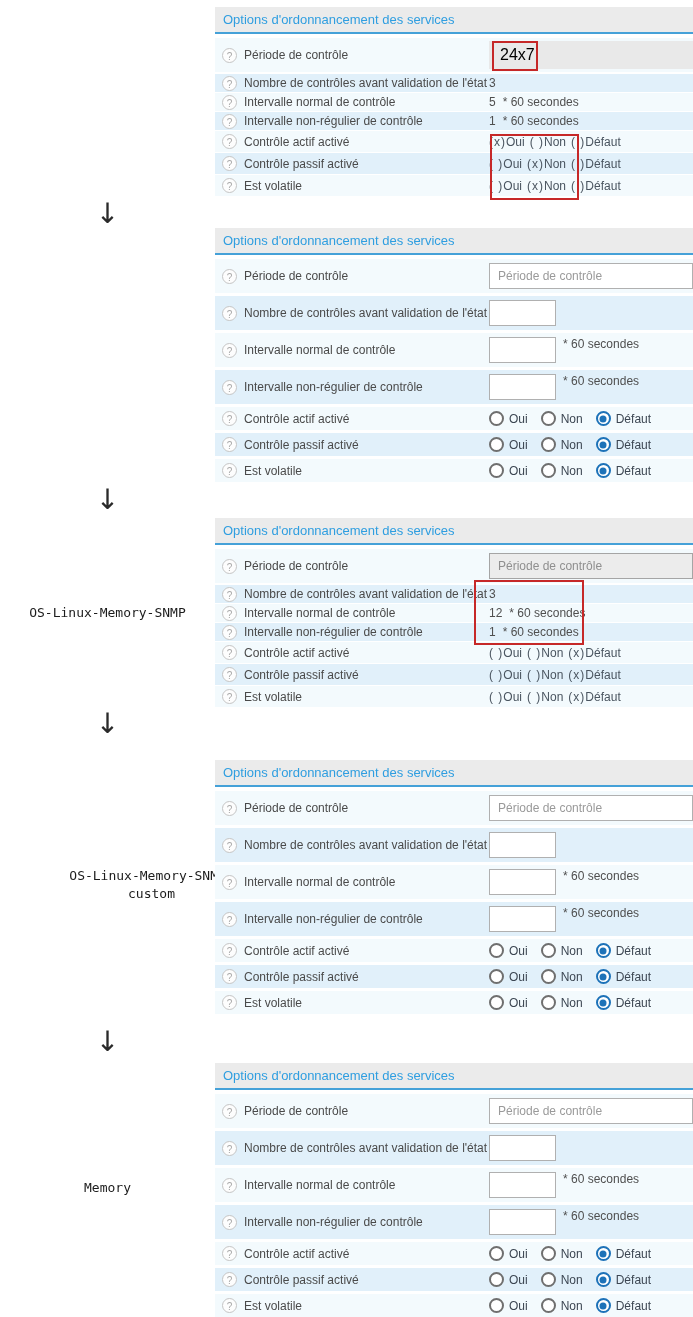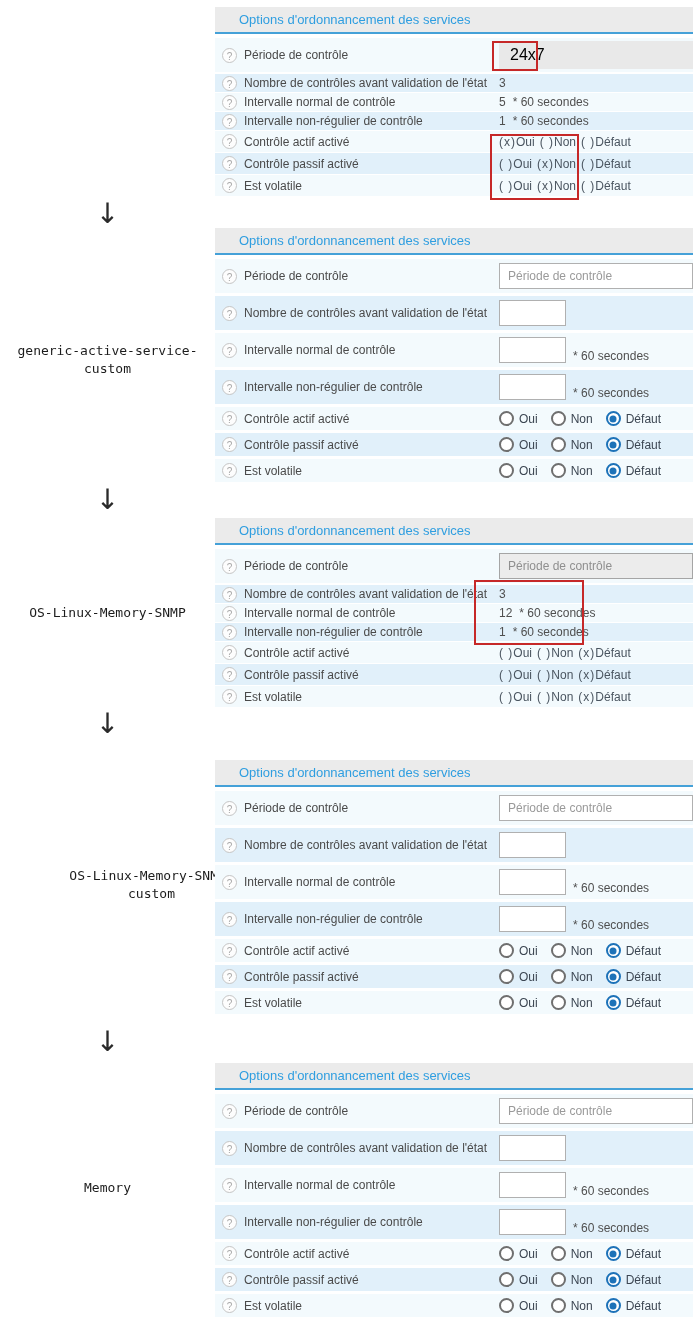--- a/index.html
+++ b/index.html
@@ -22,21 +22,21 @@
     position:absolute;left:0;width:215px;text-align:center;
     font-size:28px;line-height:28px;color:#2a2a2a;
     font-family:"DejaVu Sans",sans-serif;
   }
 
   
   .panel{position:absolute;left:215px;width:478px;}
   .panel-header{
     height:25px;background:var(--header-bg,#ebebeb);
     border-bottom:2px solid var(--header-underline,#45a1d8);
-    display:flex;align-items:center;padding-left:24px;margin-bottom:4px;
+    display:flex;align-items:center;padding-left:8px;margin-bottom:4px;
   }
   .panel-title{font-size:13px;color:var(--title-blue,#2f9ee0);}
 
   .row{display:flex;align-items:center;position:relative;}
   .row.light{background:var(--row-light,#f3fafd);}
   .row.shaded{background:var(--row-shaded,#e1f0fa);}
 
   .compact .row-period{height:34px;margin-bottom:2px;}
   .compact .row-text{height:18px;margin-bottom:1px;}
   .compact .row-radio{height:21px;margin-bottom:1px;}
@@ -48,21 +48,21 @@
     padding-left:7px;box-sizing:border-box;white-space:nowrap;overflow:visible;
   }
   .help-icon{
     flex:0 0 15px;width:15px;height:15px;border-radius:50%;
     border:1px solid #c5c5c5;background:#fdfdfd;color:#a8a8a8;
     font-size:10px;line-height:15px;text-align:center;box-sizing:border-box;
     user-select:none;
   }
   .row-label{font-size:12px;color:#4a4a4a;}
 
-  .value-wrap{display:flex;align-items:flex-end;flex:1 1 auto;min-width:0;overflow:visible;margin-left:10px;}
+  .value-wrap{display:flex;align-items:flex-start;flex:1 1 auto;min-width:0;overflow:visible;}
   .value-text{font-size:12px;color:#4f4f4f;}
   .value-suffix{font-size:12px;color:#4f4f4f;margin-left:7px;}
 
   .txt-input{
     height:26px;border:1px solid #b0b0b0;background:#ffffff;
     font-family:"Liberation Sans","DejaVu Sans",sans-serif;
     font-size:12px;color:#333;padding:0 8px;box-sizing:border-box;outline:none;
   }
   .txt-input.wide{width:212px;}
   .txt-input.small{width:67px;}
@@ -98,21 +98,20 @@
   .annotation{
     position:absolute;border:2px solid var(--annotation-red,#c62828);
     box-sizing:border-box;pointer-events:none;
   }
 </style>
 </head>
 <body>
 
 <div id="app" style="--title-blue: #2f9ee0; --header-underline: #45a1d8; --header-bg: #ebebeb; --row-light: #f3fafd; --row-shaded: #e1f0fa; --annotation-red: #c62828; --radio-blue: #1d72b8;">
     <div class="flow-arrow" style="top: 200px;">↓</div>
-    <div class="service-label" style="top: 342px;"><div class="inner">generic-active-service-custom</div></div>
     <div class="flow-arrow" style="top: 486px;">↓</div>
     <div class="service-label" style="top: 604px;"><div class="inner">OS-Linux-Memory-SNMP</div></div>
     <div class="flow-arrow" style="top: 710px;">↓</div>
     <div class="service-label" style="top: 867px; margin-left: 44px;"><div class="inner">OS-Linux-Memory-SNMP-custom</div></div>
     <div class="flow-arrow" style="top: 1028px;">↓</div>
     <div class="service-label" style="top: 1179px;"><div class="inner">Memory</div></div>
     <div class="panel compact" style="top: 7px;">
       <div class="panel-header">
         <div class="panel-title">Options d'ordonnancement des services</div>
       </div>

